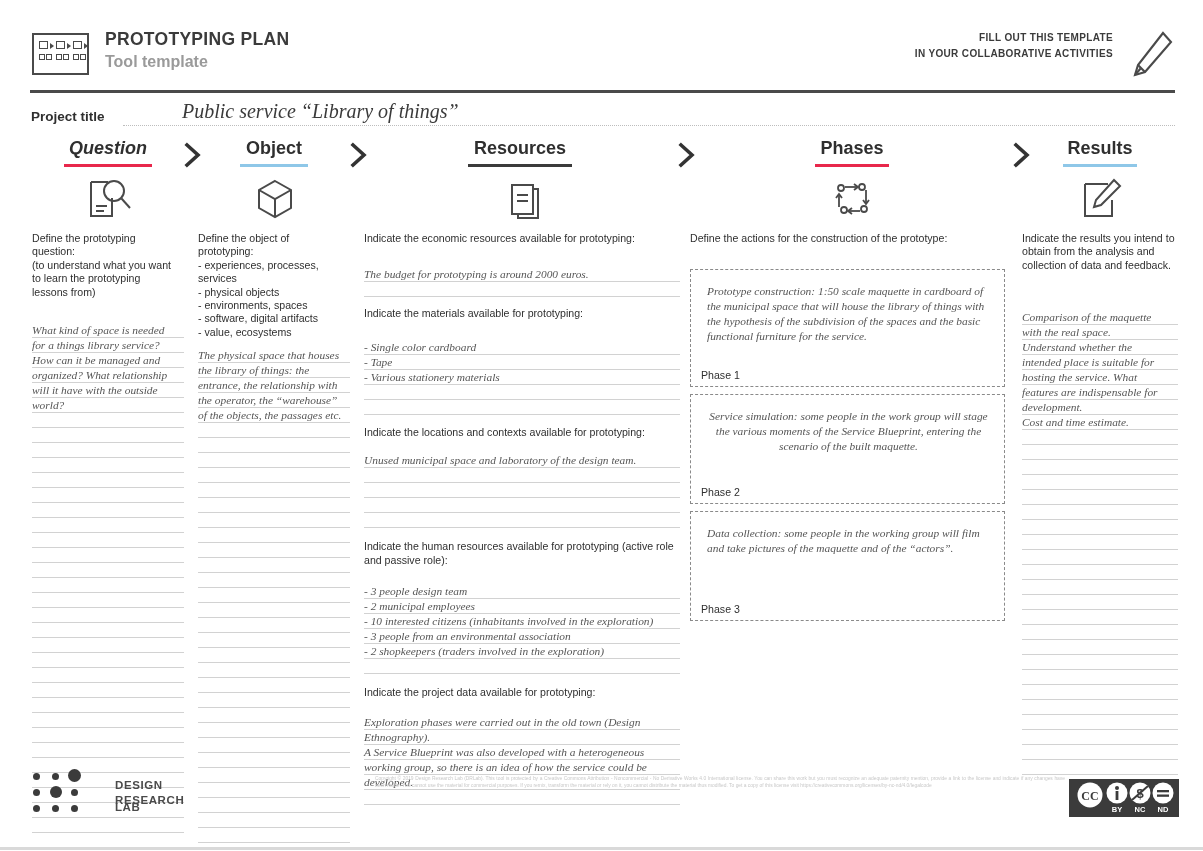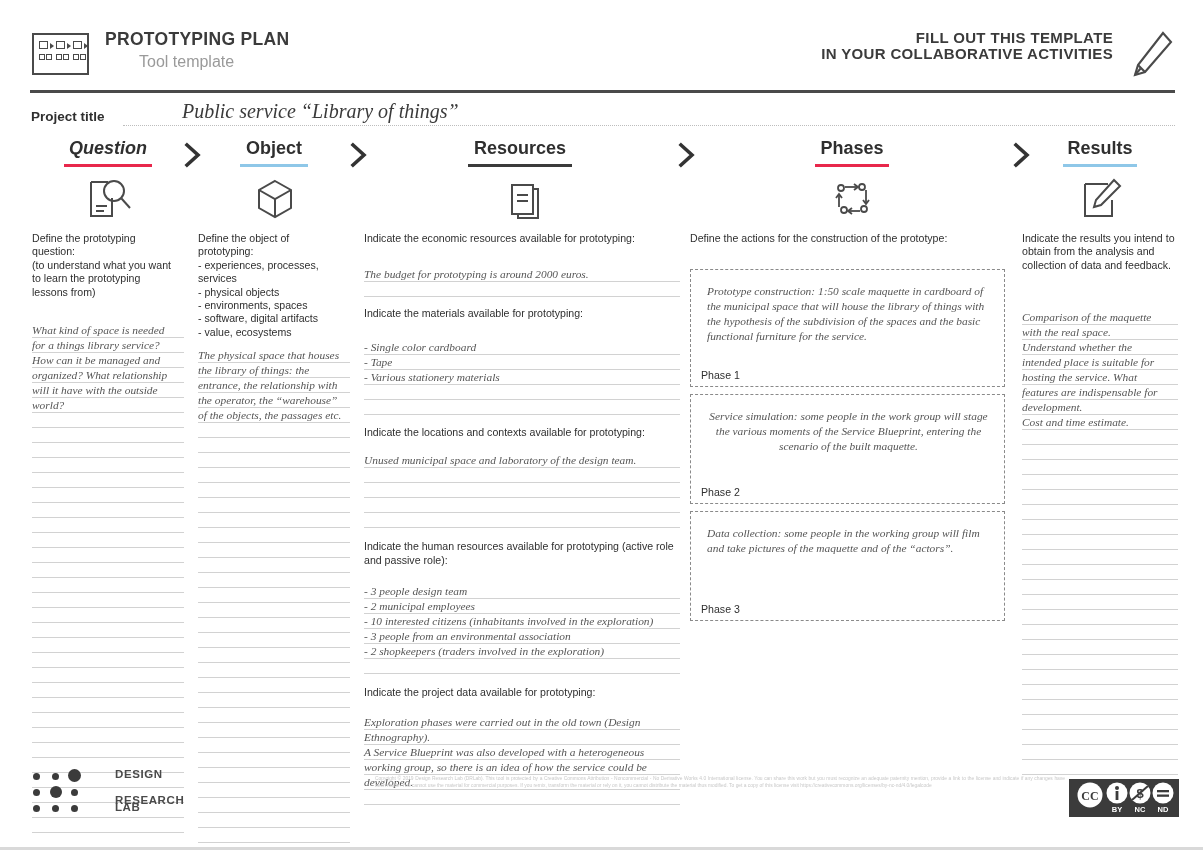--- a/index.html
+++ b/index.html
@@ -25,25 +25,25 @@
   .lg-arrow { position:absolute; width:0;height:0; border-top:3px solid transparent; border-bottom:3px solid transparent; border-left:4px solid #4a4a4a; }
   .lg-b1 { width: 5.5px; height: 6px; border: 1.4px solid #4a4a4a; }
 
   .title-main {
     position: absolute; left: 105px; top: 29px;
     font-size: 17.5px; font-weight: bold; letter-spacing: 0.3px;
     color: #3b3b3b;
   }
   .title-sub {
     position: absolute; left: 105px; top: 53px;
-    font-size: 16px; font-weight: normal; color: #9a9a9a; margin-left: 34px;
+    font-size: 16px; font-weight: bold; color: #9a9a9a;
   }
   .fillout {
     position: absolute; right: 90px; top: 30px;
-    text-align: right; font-size: 15px; font-weight: bold;
+    text-align: right; font-size: 10px; font-weight: bold;
     letter-spacing: 0.35px; line-height: 16px; color: #3b3b3b;
   }
   .pencil-icon { position: absolute; right: 28px; top: 30px; width: 46px; height: 48px; }
 
   .rule-thick {
     position: absolute; left: 30px; top: 90px; width: 1145px; height: 3px;
     background: #4a4a4a;
   }
 
   
@@ -384,21 +384,21 @@
 Cost and time estimate.</div>
     </div>
   </div>
 
   <div class="footer">
     <div class="drl">
       <div class="drl-row">
         <div class="dot" style="left:0px;  width:7px; height:7px;"></div>
         <div class="dot" style="left:19px; width:7px; height:7px;"></div>
         <div class="dot" style="left:35px; width:13px;height:13px; top:1px;"></div>
-        <div class="drl-text" style="top:0;">DESIGN</div>
+        <div class="drl-text" style="top:11px;">DESIGN</div>
       </div>
       <div class="drl-row">
         <div class="dot" style="left:0px;  width:7px; height:7px;"></div>
         <div class="dot" style="left:17px; width:12px;height:12px; top:2px;"></div>
         <div class="dot" style="left:38px; width:7px; height:7px;"></div>
         <div class="drl-text" style="top:10px;">RESEARCH</div>
       </div>
       <div class="drl-row">
         <div class="dot" style="left:0px;  width:7px; height:7px;"></div>
         <div class="dot" style="left:19px; width:7px; height:7px;"></div>

